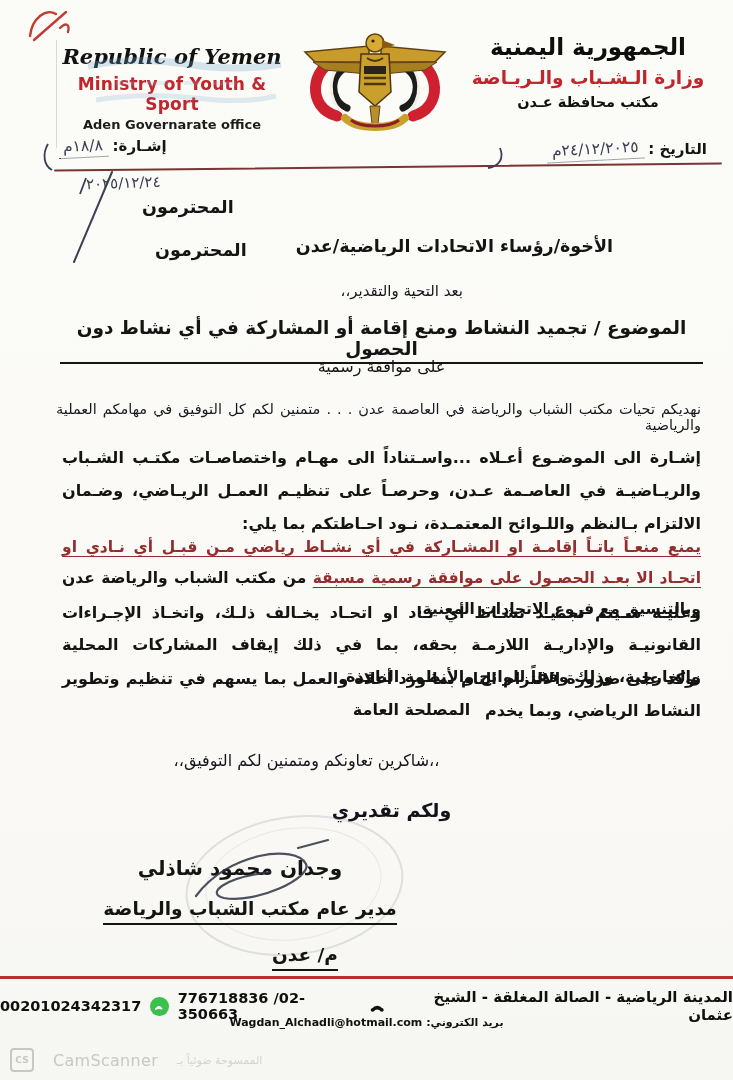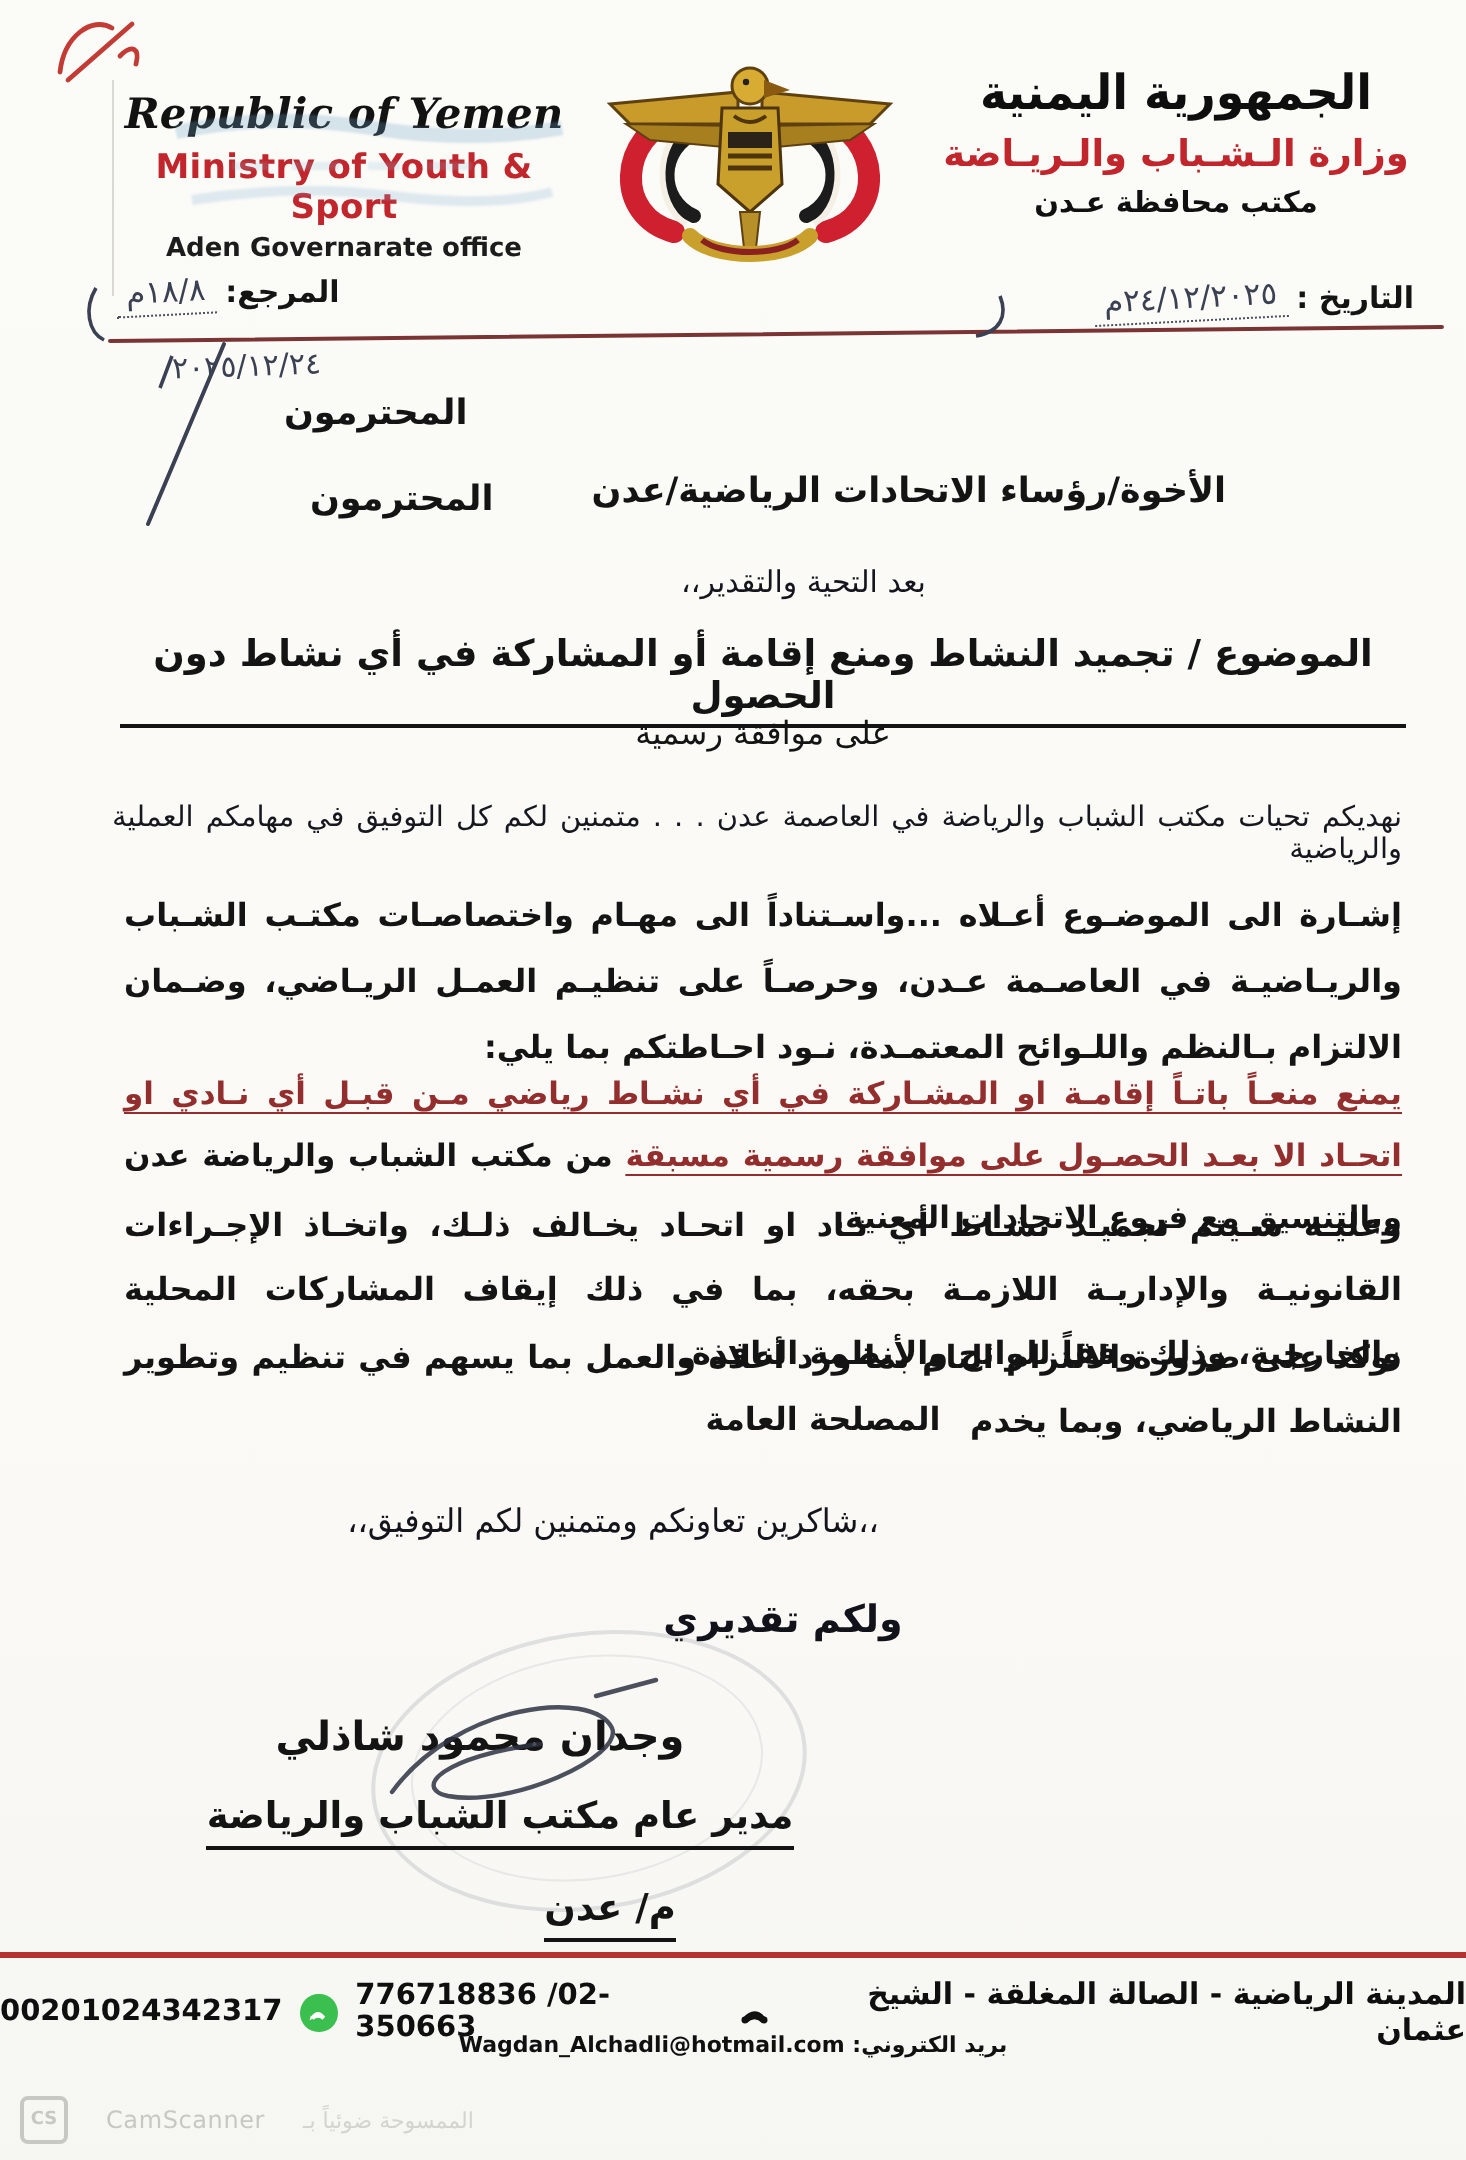--- a/index.html
+++ b/index.html
@@ -60,21 +60,21 @@
   .sig-title .u,.sig-loc .u{display:inline-block;border-bottom:2.2px solid #141414;padding-bottom:4px;}
   .sig-loc{left:240px;top:944px;width:130px;text-align:center;font-size:18.5px;font-weight:bold;}
   
   .foot1{left:0;right:0;top:988px;display:flex;direction:rtl;justify-content:center;align-items:center;gap:9px;font-size:15px;font-weight:bold;color:#0f0f0f;}
   .foot1 .nums{font-size:14.5px;}
   .wa-badge{display:inline-flex;width:19px;height:19px;border-radius:50%;background:#3bbf4e;color:#fff;align-items:center;justify-content:center;}
   .foot2{left:0;right:0;top:1016px;text-align:center;font-size:11px;font-weight:bold;color:#101010;}
   
   .wm{left:10px;top:1048px;display:flex;align-items:center;gap:19px;color:#c7c7c4;}
   .wm .csbox{width:20px;height:20px;border:2px solid #c7c7c4;border-radius:4px;display:flex;align-items:center;justify-content:center;font-size:9px;font-weight:bold;}
-  .wm .brand{font-size:12px;letter-spacing:.3px;}
+  .wm .brand{font-size:16px;letter-spacing:.3px;}
   .wm .ar{font-size:11px;color:#d3d3cf;}
   .blue-stamp{left:76px;top:50px;width:215px;height:62px;opacity:.5;filter:blur(.4px);}
 </style>
 </head>
 <body>
 
 <div class="stage">
 
   <div class="abs edge-line"></div>
 
@@ -127,21 +127,21 @@
     <div class="l1">الجمهورية اليمنية</div>
     <div class="l2">وزارة الـشـباب والـريـاضة</div>
     <div class="l3">مكتب محافظة عـدن</div>
   </div>
 
   <div class="abs ref-right rtl">
     <span class="b">التاريخ :</span>
     <span class="ink hand">٢٤/١٢/٢٠٢٥م</span>
   </div>
   <div class="abs ref-left rtl">
-    <span class="b">المرجع:</span>
+    <span class="b">إشـارة:</span>
     <span class="ink hand">١٨/٨م</span>
   </div>
 
   <div class="abs rule-top"></div>
 
   <div class="abs below-date ink ltr">٢٠٢٥/١٢/٢٤</div>
 
   <svg class="abs" style="left:30px;top:136px;" width="500" height="140" viewBox="0 0 500 140">
     <path d="M82,36 L44,126" stroke="#3b4052" stroke-width="2" fill="none" stroke-linecap="round"></path>
     <path d="M18,8 C12,18 14,30 22,34" stroke="#3b4052" stroke-width="1.8" fill="none"></path>

